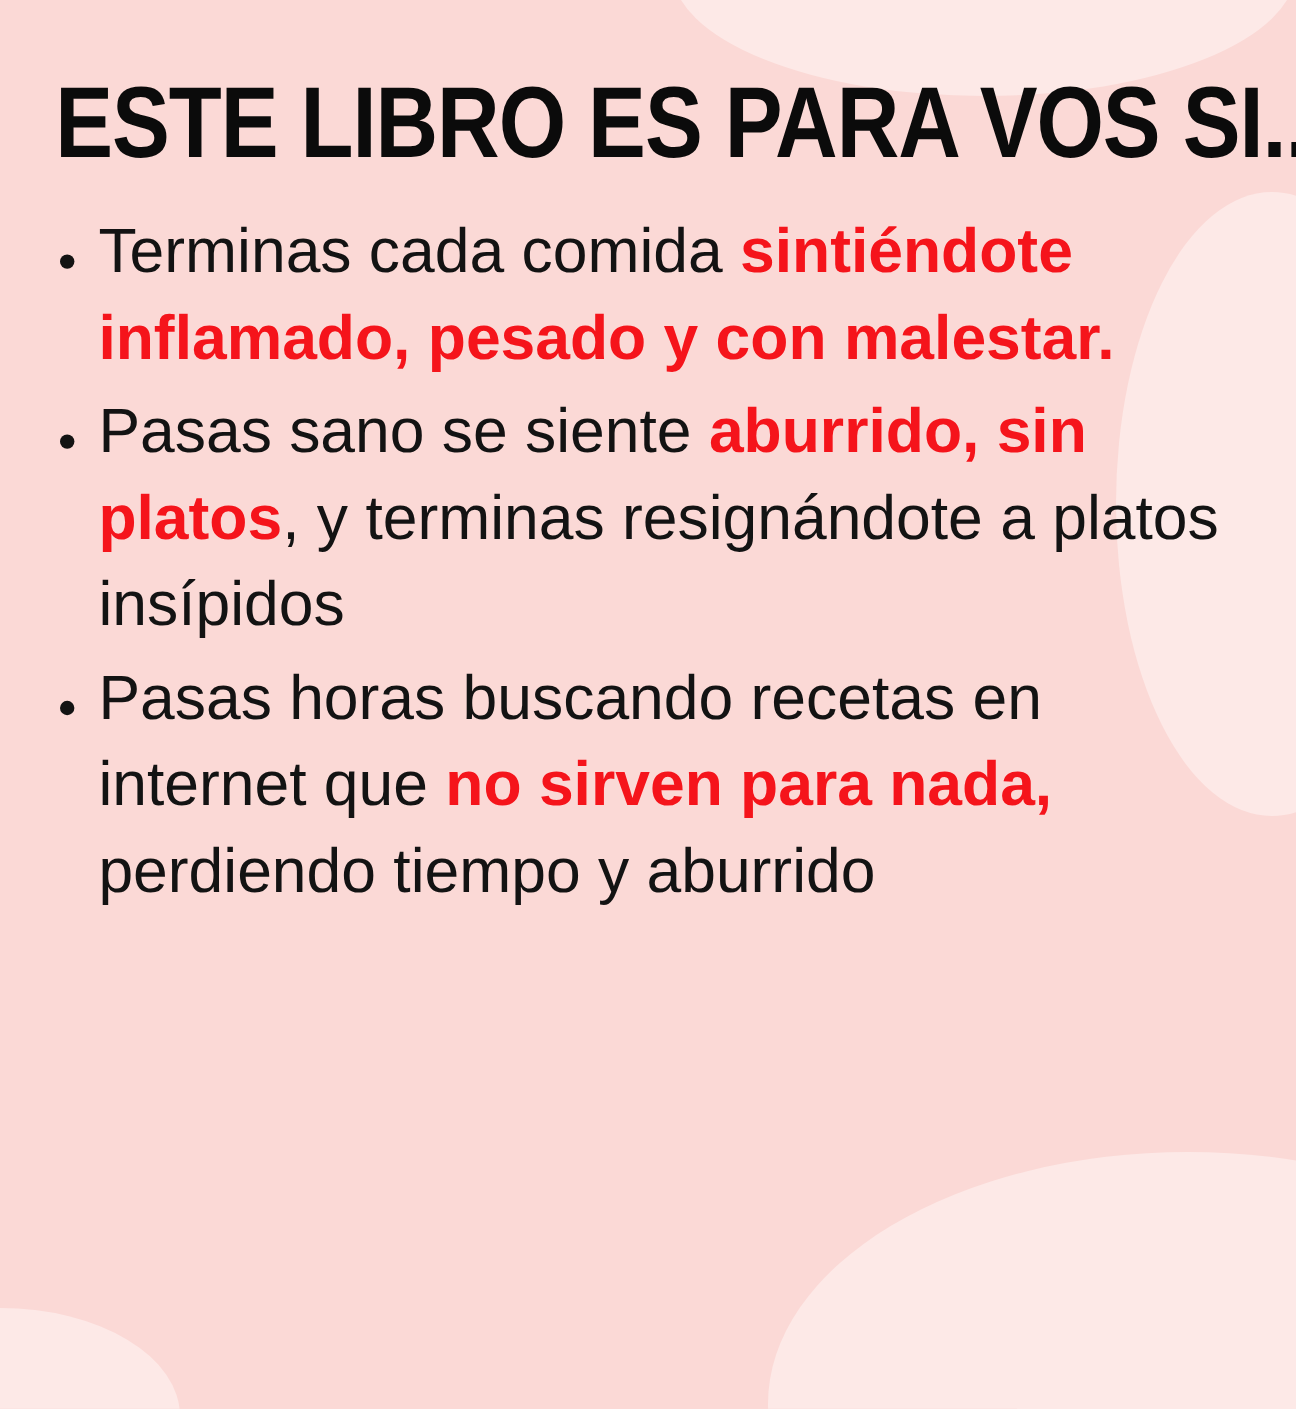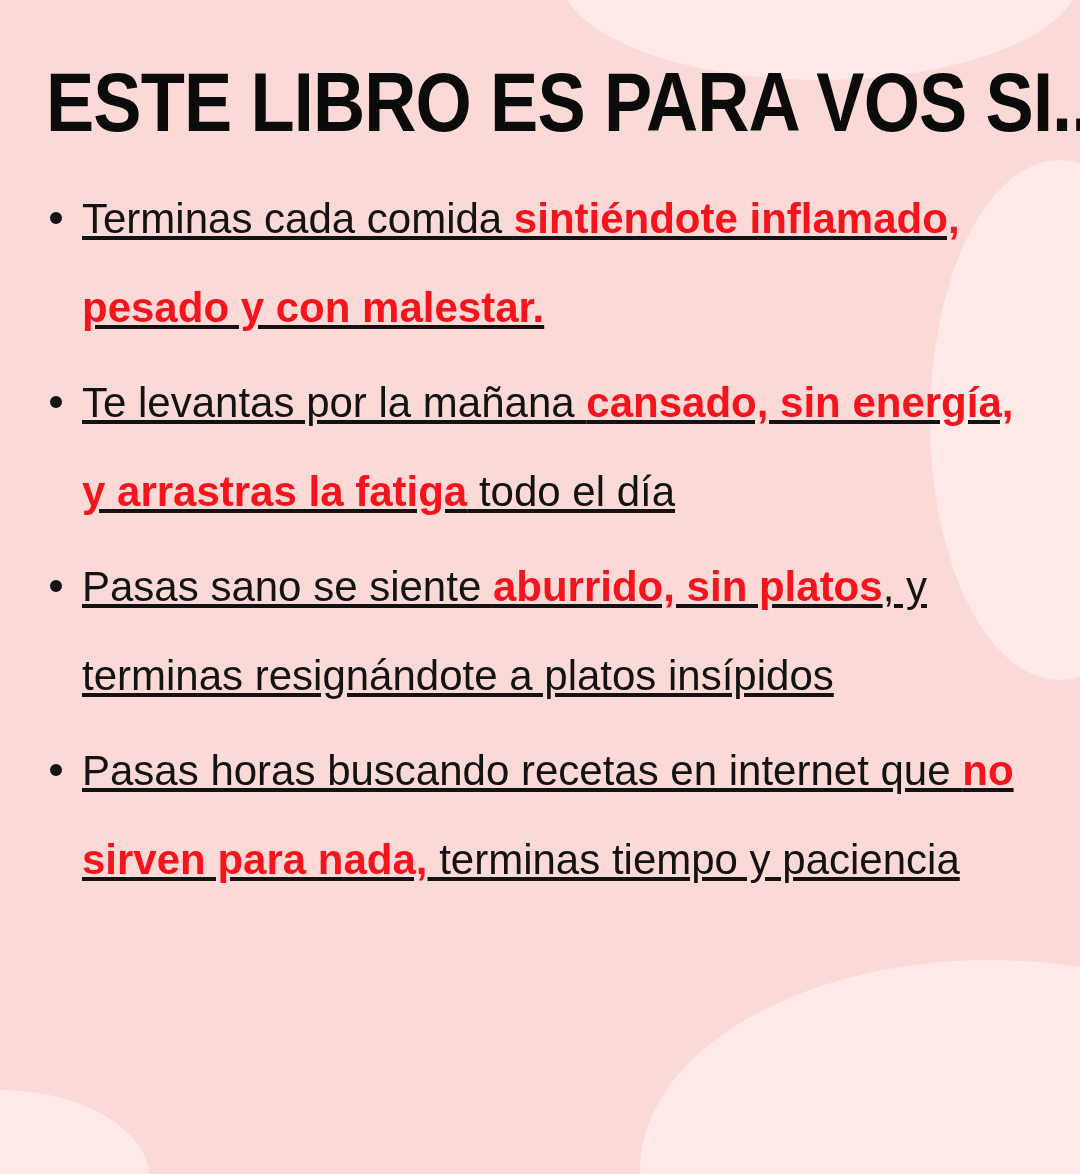--- a/index.html
+++ b/index.html
@@ -72,24 +72,23 @@
   ul.bullets {
     list-style: none;
     margin: 0;
     padding: 0;
   }
 
   ul.bullets > li {
     position: relative;
     padding-left: 40px;
     margin: 0 0 6px 0;
-    font-size: 42px;
-    line-height: 89px;
+    font-size: 52px;
+    line-height: 72px;
     color: #131313;
-    text-decoration: underline;
   }
 
   ul.bullets > li::before {
     content: "";
     position: absolute;
     left: 8px;
     top: 38px;
     width: 12px;
     height: 12px;
     background: #131313;
@@ -108,18 +107,17 @@
 <div class="blob blob-right"></div>
 <div class="blob blob-bottom"></div>
 <div class="blob blob-bottom-left"></div>
 
 <div class="sheet">
 
   <h1 class="headline">ESTE LIBRO ES PARA VOS SI...</h1>
 
   <ul class="bullets" id="bullet-list">
       <li><span> Terminas cada comida </span><span class="hl">sintiéndote inflamado, pesado y con malestar.</span></li>
-      <li><span>Te levantas por la mañana </span><span class="hl">cansado, sin energía, y arrastras la fatiga</span><span> todo el día</span></li>
       <li><span>Pasas sano se siente </span><span class="hl">aburrido, sin platos</span><span>, y terminas resignándote a platos insípidos</span></li>
-      <li><span>Pasas horas buscando recetas en internet que </span><span class="hl">no sirven para nada,</span><span> terminas tiempo y paciencia</span></li>
+      <li><span>Pasas horas buscando recetas en internet que </span><span class="hl">no sirven para nada,</span><span> perdiendo tiempo y aburrido</span></li>
     </ul>
 
 </div>
 
 </body></html>

